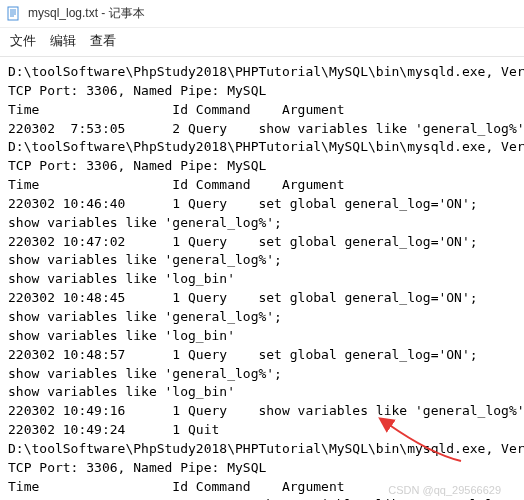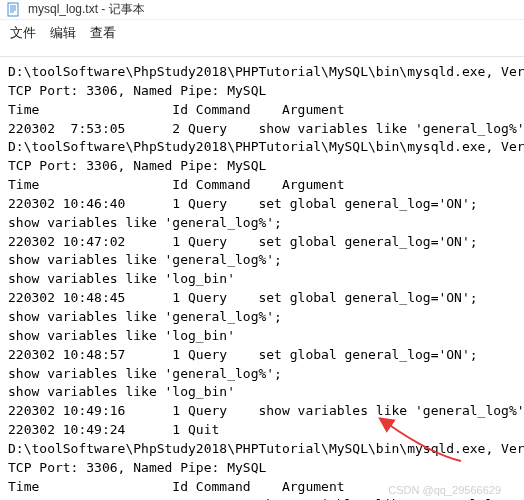--- a/index.html
+++ b/index.html
@@ -8,38 +8,38 @@
     font-size: 12px;
     background: #fff;
     width: 524px;
     height: 500px;
     overflow: hidden;
     position: relative;
   }
   .title-bar {
     display: flex;
     align-items: center;
-    height: 20px;
+    height: 28px;
     padding: 0 6px;
     background: #fff;
     border-bottom: 1px solid #eee;
   }
   .title-bar .icon {
     width: 16px; height: 16px;
     margin-right: 6px;
     display: inline-flex; align-items: center; justify-content: center;
   }
   .title-bar .title {
     font-size: 12px;
     color: #333;
   }
   .menu-bar {
     display: flex;
     gap: 14px;
-    padding: 4px 10px 14px 10px;
+    padding: 4px 10px 6px 10px;
     font-size: 13px;
     color: #222;
     border-bottom: 1px solid #e5e5e5;
   }
   .menu-bar span { cursor: default; }
   .content {
     font-family: SimSun, "Microsoft YaHei", Consolas, monospace;
     font-size: 13px;
     line-height: 1.45;
     white-space: pre;

